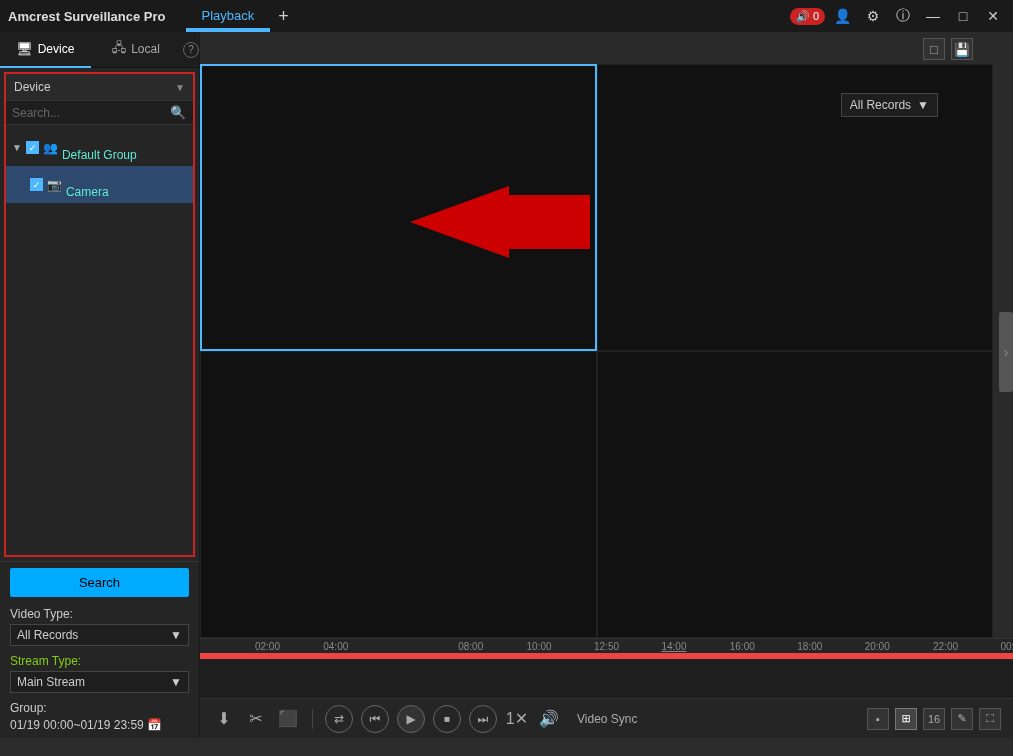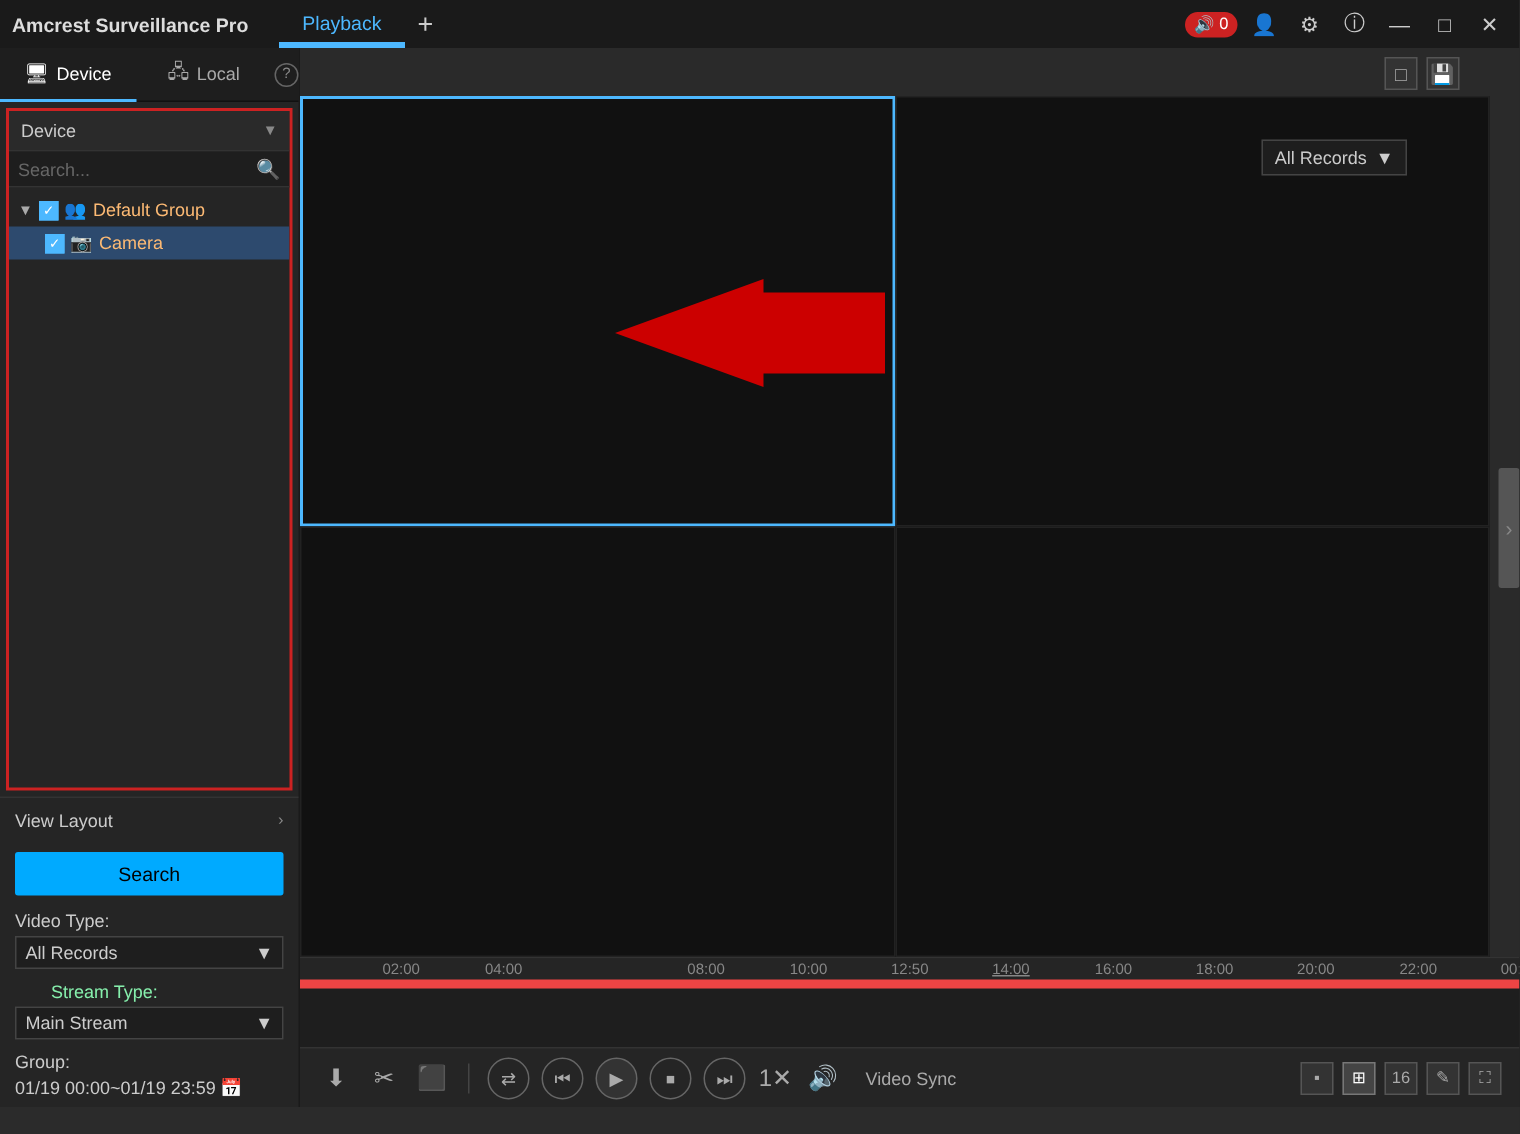--- a/index.html
+++ b/index.html
@@ -227,22 +227,23 @@
       justify-content: center;
       color: #fff;
       font-size: 9px;
       flex-shrink: 0;
     }
     .tree-icon {
       color: #aaa;
       font-size: 12px;
     }
     .tree-label {
-      color: #fdba74;
-      font-size: 12px;
+      color: #5eead4;
+      font-size: 12px;
+      margin-top: 15px;
     }
     .tree-child {
       padding-left: 24px;
     }
 
     
     #sidebar-bottom {
       border-top: 1px solid #333;
     }
     #view-layout-row {
@@ -312,21 +313,21 @@
       padding: 3px 6px;
       cursor: pointer;
       display: flex;
       align-items: center;
       justify-content: space-between;
     }
 
     #stream-type-row {
       padding: 4px 10px;
     }
-    #stream-type-row label { color: #86efac; font-size: 12px; display: block; margin-bottom: 3px; margin-left: 24px; }
+    #stream-type-row label { color: #84cc16; font-size: 12px; display: block; margin-bottom: 3px; }
 
     #time-row {
       padding: 4px 10px 6px;
     }
     #time-row label { color: #ccc; font-size: 12px; display: block; margin-bottom: 3px; }
 
     
     #content-area {
       flex: 1;
       display: flex;
@@ -553,24 +554,20 @@
         </div>
         <div class="tree-item tree-child selected">
           <div class="tree-checkbox">✓</div>
           <span class="tree-icon">📷</span>
           <span class="tree-label">Camera</span>
         </div>
       </div>
     </div>
 
     <div id="sidebar-bottom">
-      <div id="view-layout-row">
-        <span class="view-layout-label">View Layout</span>
-        <span class="chevron-right">›</span>
-      </div>
       <div id="search-btn-row">
         <button id="search-big-btn">Search</button>
       </div>
       <div id="video-type-row">
         <label>Video Type:</label>
         <div class="dropdown-select">
           <span>All Records</span>
           <span>▼</span>
         </div>
       </div>

